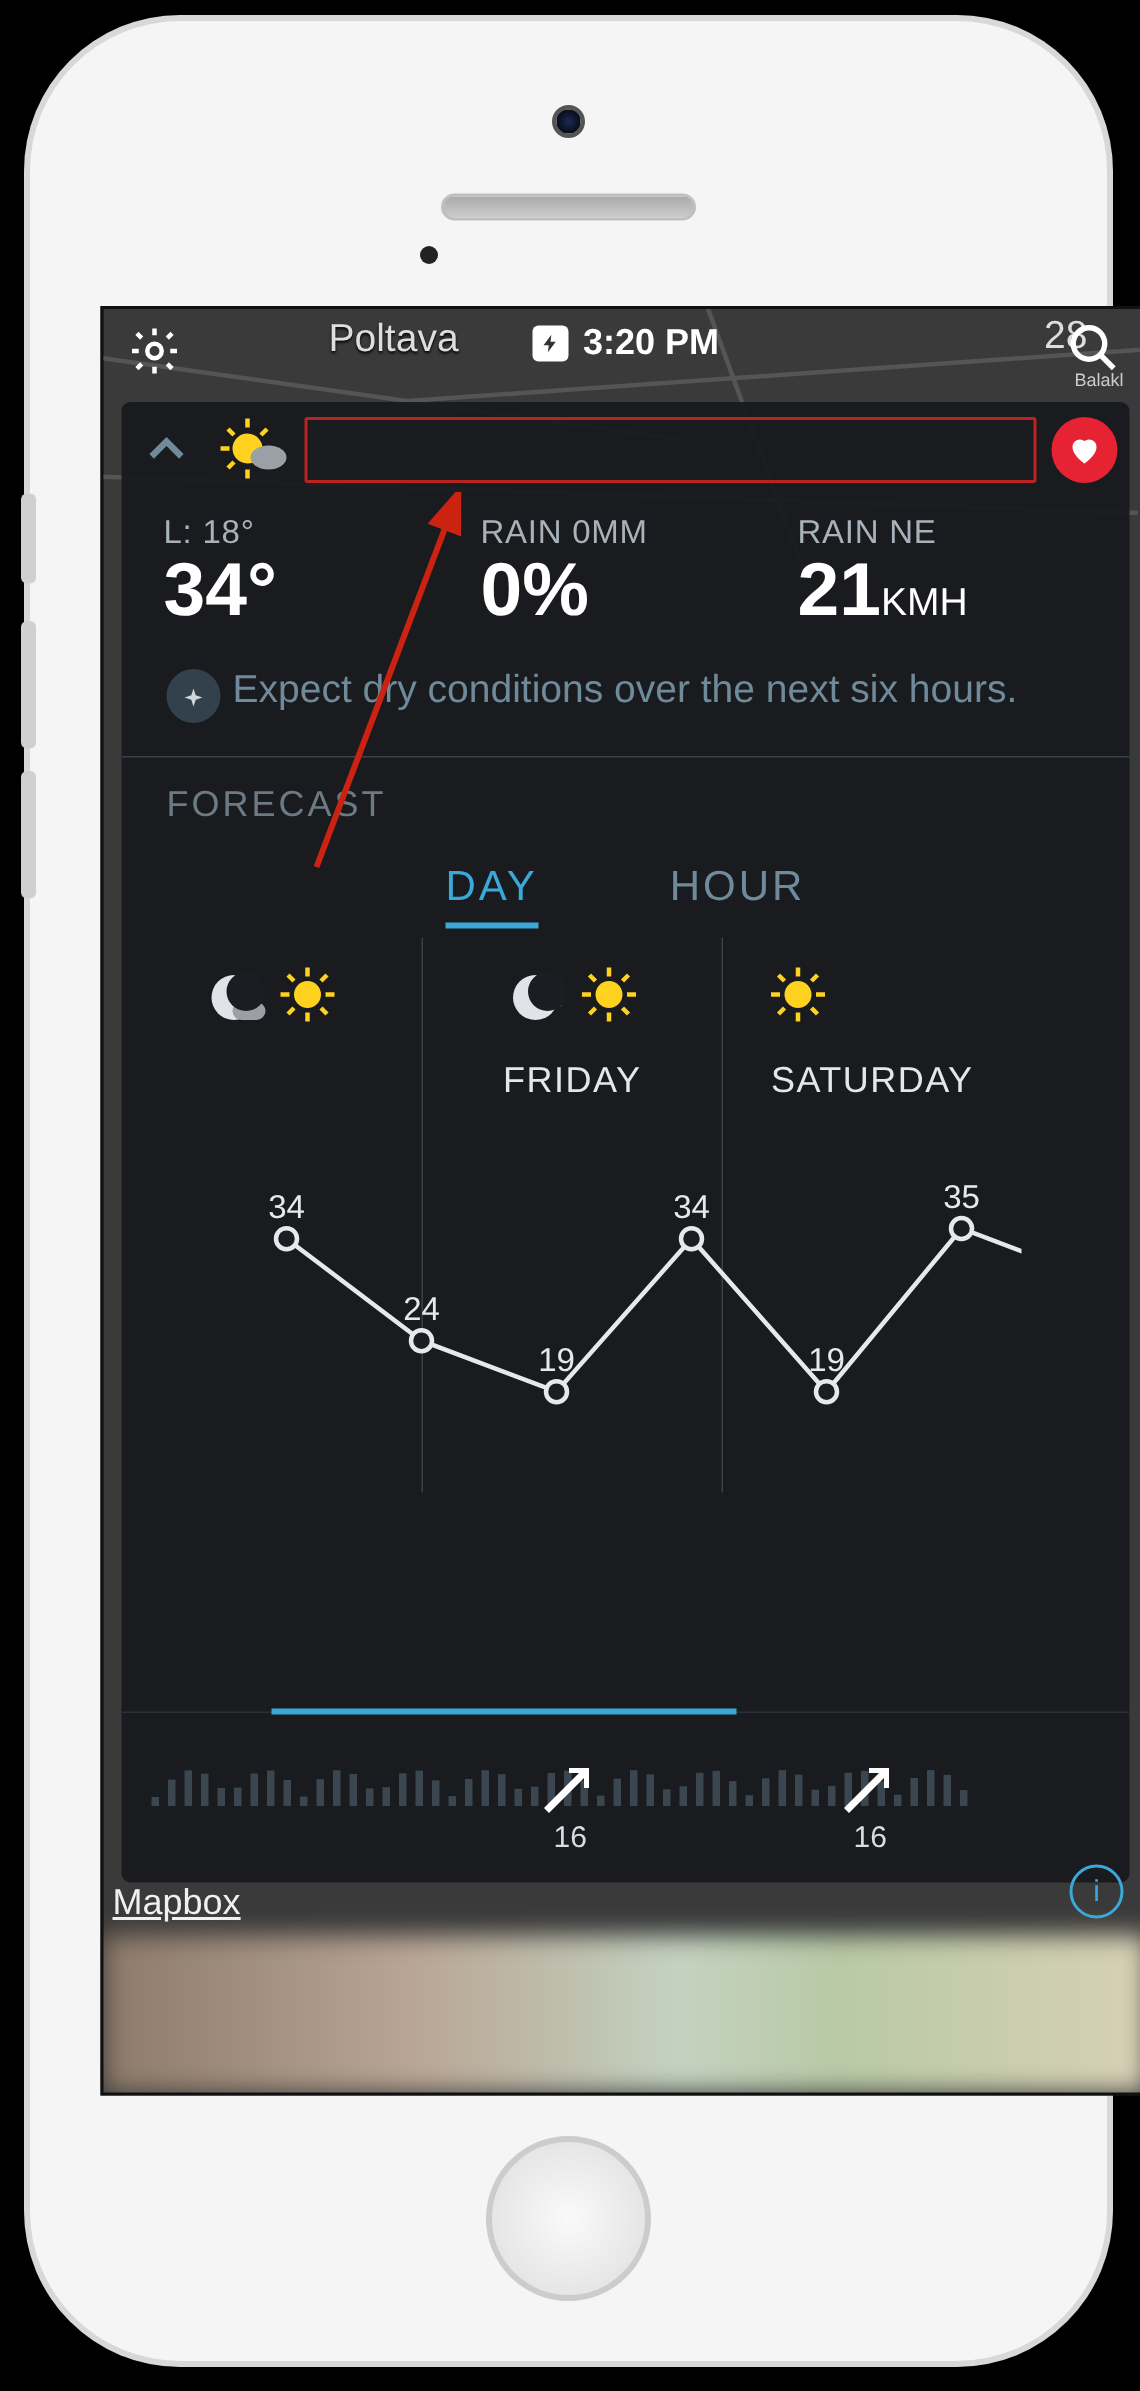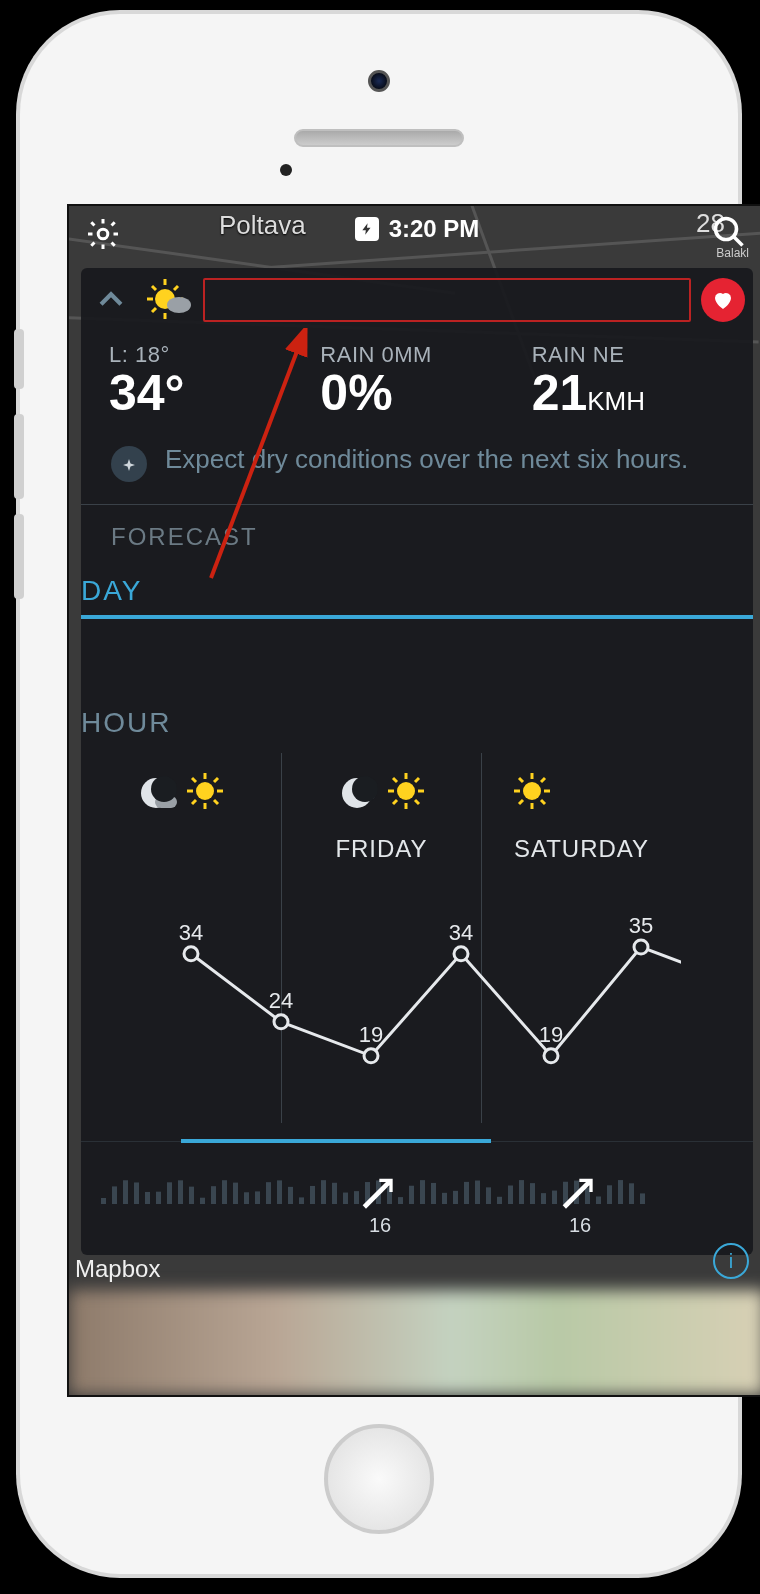--- a/index.html
+++ b/index.html
@@ -60,29 +60,29 @@
   .sun-small { width:50px; height:50px; position:relative; }
   .title-slot { flex:1; height:44px; border:2px solid #b22; border-radius:2px; }
   .heart-btn { width:44px; height:44px; border-radius:50%; background:#e52332; display:flex;align-items:center;justify-content:center; }
 
   .stats { display:flex; padding:10px 28px 20px; gap:18px; }
   .stat { flex:1; }
   .stat .top { color:#a9b2ba; font-size:22px; letter-spacing:0.5px; }
   .stat .big { color:#fff; font-size:50px; font-weight:700; line-height:1; }
   .stat .unit{ color:#fff; font-size:26px; }
 
-  .summary { display:flex; gap:18px; padding:4px 30px 22px; align-items:flex-start; }
+  .summary { display:flex; gap:8px; padding:4px 30px 22px; align-items:flex-start; }
   .compass { width:36px;height:36px;border-radius:50%;background:#33414d;display:flex;align-items:center;justify-content:center; flex-shrink:0; margin-top:4px;}
   .summary-text { color:#6f8a9a; font-size:26px; line-height:1.35; }
 
   .divider { height:1px; background:#3a4148; margin:0 0px; }
 
   .section-title { color:#6b7a84; font-size:24px; letter-spacing:2px; padding:18px 30px 10px; }
 
-  .tabs { display:flex; justify-content:center; gap:88px; padding:14px 0 6px; font-size:28px; letter-spacing:2px;flex-direction:column;}
+  .tabs { display:flex; justify-content:center; gap:88px; padding:14px 0 6px; font-size:28px; letter-spacing:2px;}
   .tab { color:#6f8a9a; padding-bottom:8px; }
   .tab.active { color:#3aa8d8; border-bottom:4px solid #3aa8d8; }
 
   .forecast-row { position:relative; height:370px; }
   .daycol { position:absolute; top:0; bottom:0; width:200px; text-align:center; }
   .daycol.c0 { left:0; }
   .daycol.c1 { left:200px; border-left:1px solid #3a4148; }
   .daycol.c2 { left:400px; border-left:1px solid #3a4148; }
   .dayicons { display:flex; justify-content:center; gap:10px; height:80px; align-items:center; }
   .dayname { color:#e3e7ea; font-size:24px; letter-spacing:1px; margin-top:2px;}
@@ -90,21 +90,21 @@
   .chart-svg { position:absolute; left:0; right:0; top:130px; height:220px; }
 
   .bottombar { position:absolute; left:0; right:0; bottom:4px; height:110px; border-top:1px solid #2a3036; }
   .timeline-hl { position:absolute; left:100px; width:310px; top:-3px; height:4px; background:#3aa8d8; }
   .wind-arrow { position:absolute; top:30px; width:40px; height:40px; }
   .wind-val { position:absolute; top:72px; color:#d7dde2; font-size:20px; }
 
   
   .red-arrow { position:absolute; z-index:50; }
 
-  .mapbox-label { position:absolute; left:6px; bottom:112px; color:#f0f0f0; font-size:24px; font-weight:500; z-index:3;}
+  .mapbox-label { position:absolute; left:6px; bottom:112px; color:#f0f0f0; font-size:24px; font-weight:500; z-index:3;text-decoration:underline;}
 
   .blur-footer { position:absolute; left:0; right:0; bottom:0; height:105px;
     background:linear-gradient(90deg,#8d7a6a,#b9a695 30%,#c4d2c0 55%,#b8c9a6 70%,#d8d0b5);
     filter:blur(8px);
   }
   .moon { width:38px;height:38px; position:relative; }
   .moon::before{content:"";position:absolute;width:30px;height:30px;border-radius:50%;background:#e0e4e8;left:4px;top:4px;}
   .moon::after{content:"";position:absolute;width:26px;height:26px;border-radius:50%;background:#1a1d21;left:14px;top:2px;}
   .moon .cloud{position:absolute;width:22px;height:12px;background:#9aa0a6;border-radius:10px;left:18px;top:22px;}
   .moon .star{position:absolute;color:#e0e4e8;font-size:12px;}

